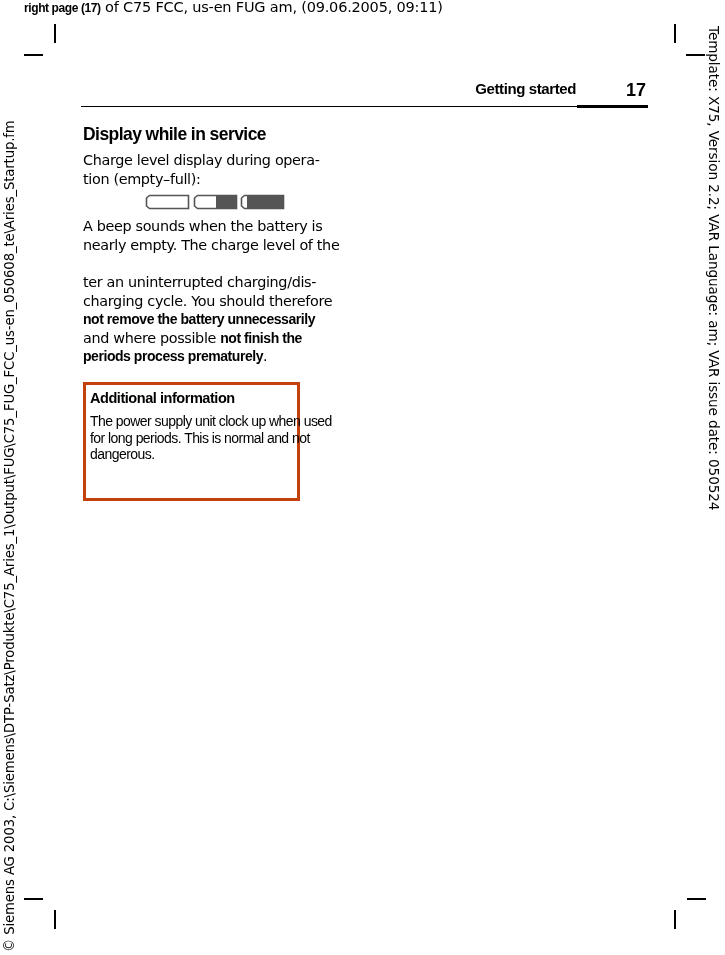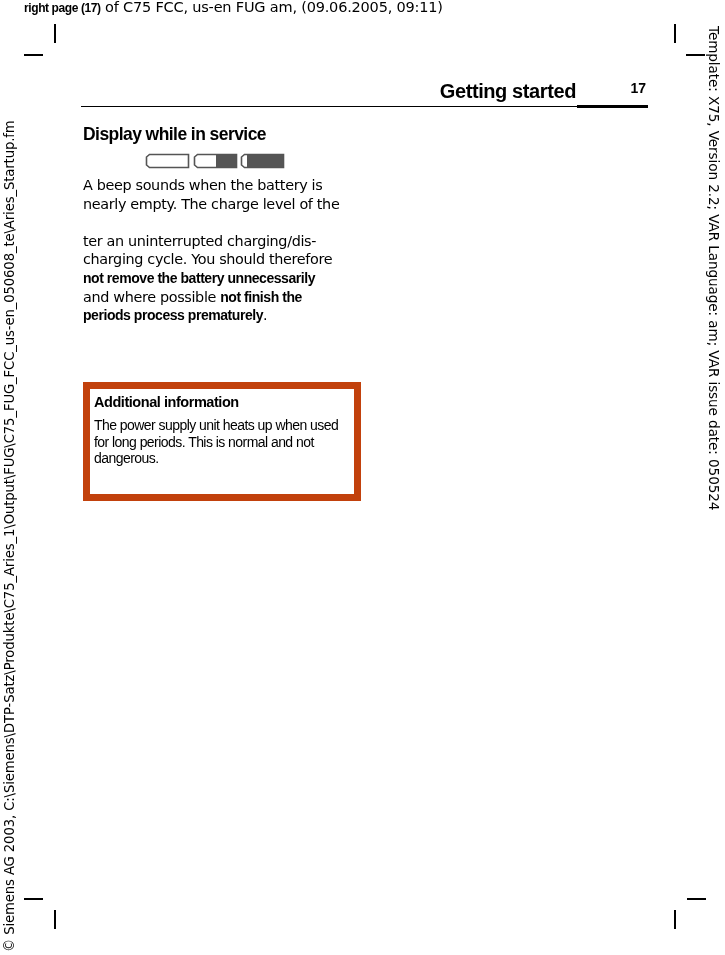--- a/index.html
+++ b/index.html
@@ -27,26 +27,26 @@
       transform-origin: 0 0; transform: rotate(90deg);
       font-family: "DejaVu Sans", sans-serif; font-size: 13.6px; white-space: nowrap;
       letter-spacing: -0.1px;
     }
 
     .running-head {
       position: absolute; left: 81px; top: 80px; width: 567px; height: 28px;
     }
     .running-head .section {
       position: absolute; right: 72px; top: 0px;
-      font-family: "Liberation Sans", sans-serif; font-weight: bold; font-size: 20px;
+      font-family: "Liberation Sans", sans-serif; font-weight: bold; font-size: 15px;
       letter-spacing: -0.4px;
     }
     .running-head .pagenum {
       position: absolute; right: 2px; top: 0px;
-      font-family: "Liberation Sans", sans-serif; font-weight: bold; font-size: 14px;
+      font-family: "Liberation Sans", sans-serif; font-weight: bold; font-size: 18px;
     }
     .running-head .rule {
       position: absolute; left: 0; top: 26px; width: 567px; height: 1.2px; background: #000;
     }
     .running-head .rule-thick {
       position: absolute; right: 0; top: 25px; width: 71px; height: 2.5px; background: #000;
     }
 
     .content { position: absolute; left: 83px; top: 121px; width: 270px; }
     h1.heading {
@@ -63,22 +63,22 @@
     .p1 { margin-top: 4px !important; }
 
     .battery-row {
       position: relative; height: 22px; margin: 6px 0 0 0;
     }
     .batt { position: absolute; top: 0; width: 45px; height: 16px; }
 
     .p2 { margin-top: 1px !important; }
 
     .infobox {
-      position: absolute; left: 83px; top: 382px; width: 278px; height: 119px;
-      border: 7px solid #c2410c; box-sizing: border-box; padding: 3px 4px;
+      position: absolute; left: 83px; top: 382px; width: 217px; height: 119px;
+      border: 3px solid #c2410c; box-sizing: border-box; padding: 3px 4px;
       font-family: "Liberation Sans", sans-serif;
     }
     .infobox .title { font-weight: bold; font-size: 14.5px; letter-spacing: -0.45px; line-height: 18px; margin-top: 1px; white-space: nowrap; }
     .infobox .para { font-size: 14px; letter-spacing: -0.55px; line-height: 16.5px; white-space: nowrap; margin-top: 6px; }
     .infobox .para + .para { margin-top: 5px; }
   </style>
 </head>
 <body>
 
 <div class="slug-top">
@@ -100,20 +100,24 @@
 <div class="running-head">
   <span class="section">Getting started</span>
   <span class="pagenum">17</span>
   <div class="rule"></div>
   <div class="rule-thick"></div>
 </div>
 
 <div class="content">
   <h1 class="heading">Display while in service</h1>
 
+  <p class="body p1">
+    <span>Charge level display during opera-</span><br>
+    <span>tion (empty–full):</span>
+  </p>
 
   <div class="battery-row">
     <svg class="batt" style="left:62px;" viewBox="0 0 45 16">
       <path d="M4.5 1.5 H43.5 V14.5 H4.5 L1.5 12 V4 Z" fill="#fff" stroke="#555" stroke-width="1.6"></path>
     </svg>
     <svg class="batt" style="left:110px;" viewBox="0 0 45 16">
       <path d="M4.5 1.5 H43.5 V14.5 H4.5 L1.5 12 V4 Z" fill="#fff" stroke="#555" stroke-width="1.6"></path>
       <rect x="23" y="1.5" width="20.5" height="13" fill="#555"></rect>
     </svg>
     <svg class="batt" style="left:157px;" viewBox="0 0 45 16">
@@ -130,20 +134,20 @@
     <span>charging cycle. You should therefore</span><br>
     <span class="b">not remove the battery unnecessarily</span><br>
     <span>and where possible </span><span class="b">not finish the</span><br>
     <span class="b">periods process prematurely</span><span>.</span>
   </p>
 </div>
 
 <div class="infobox">
   <div class="title">Additional information</div>
   <div class="para">
-    <span>The power supply unit heats up when used</span><br>
+    <span>The power supply unit clock up when used</span><br>
     <span>for long periods. This is normal and not</span><br>
     <span>dangerous.</span>
   </div>
   <div class="para">
     <br>
   </div>
 </div>
 
 </body></html>

